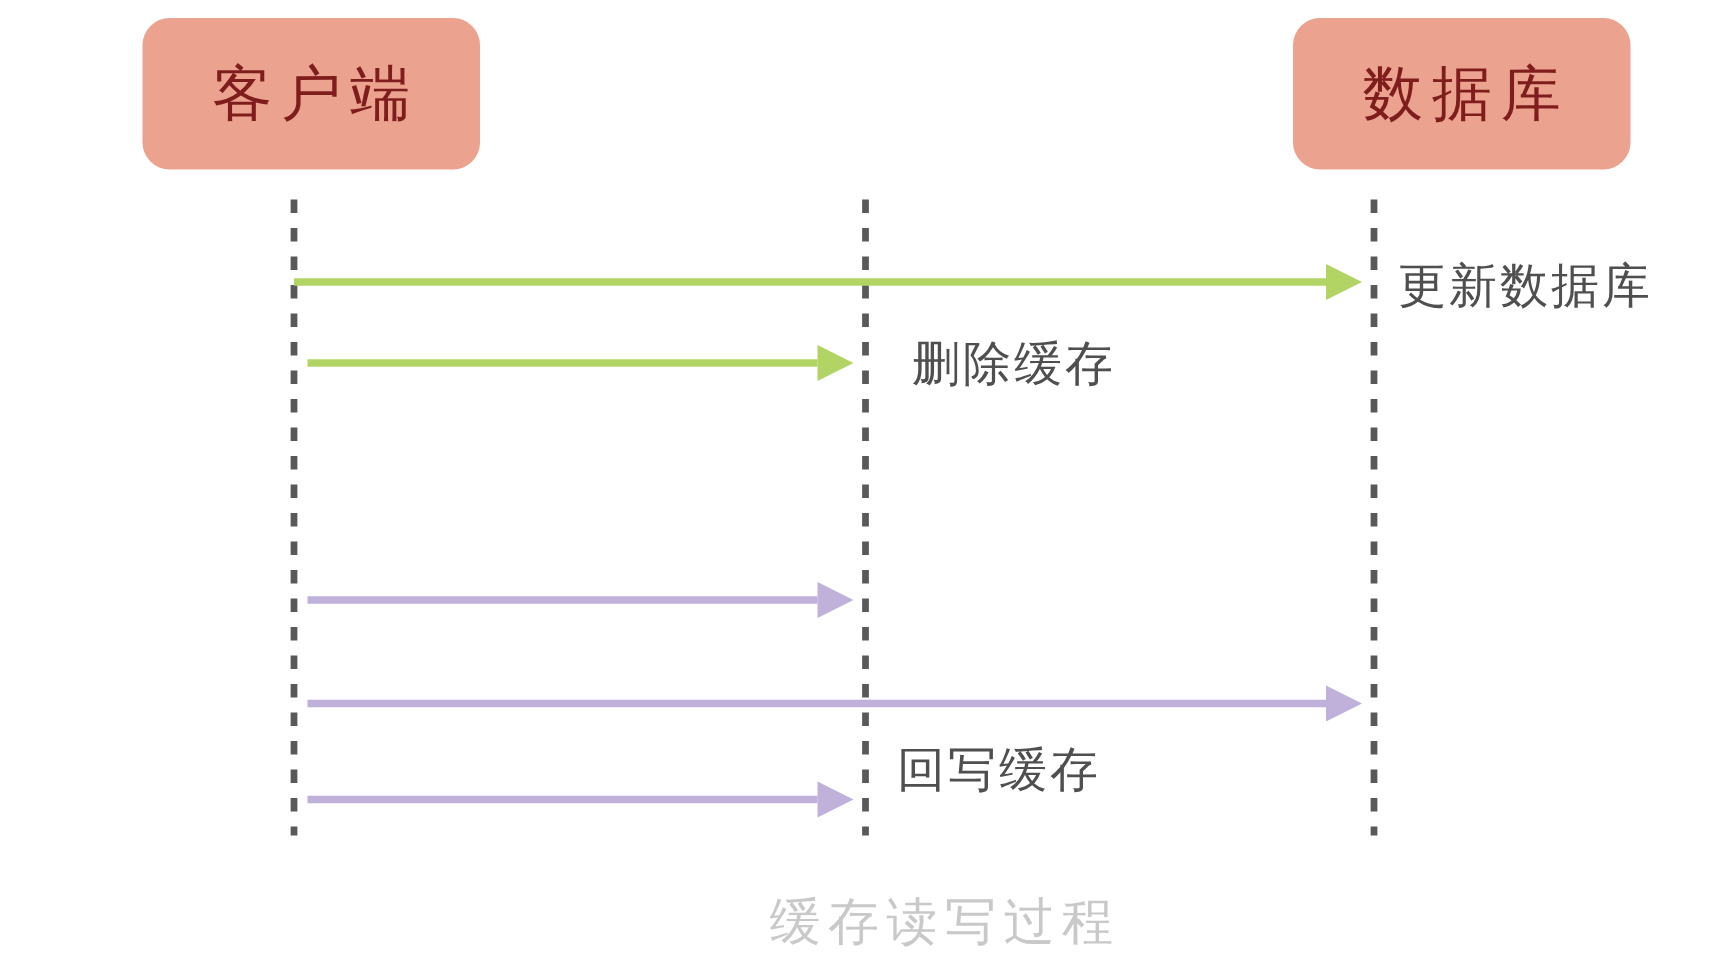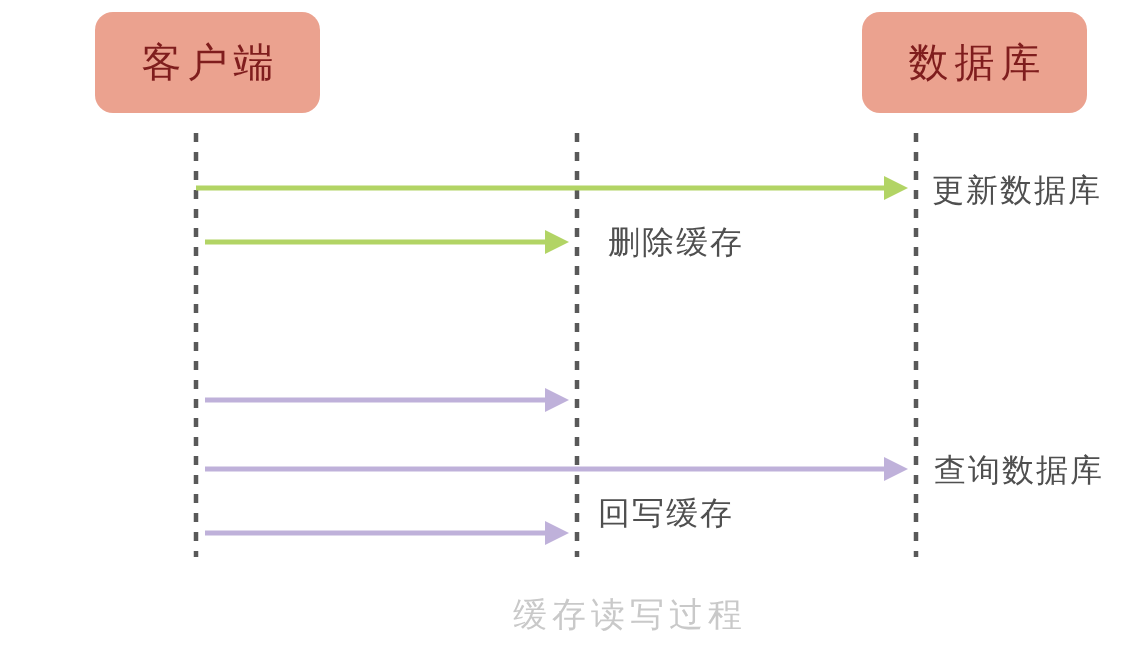--- a/index.html
+++ b/index.html
@@ -98,18 +98,17 @@
 
     <line x1="205" y1="469" x2="884" y2="469" stroke-width="5" stroke="#BFB1DA"></line>
     <polygon points="884,457 908,469 884,481" fill="#BFB1DA"></polygon>
 
     <line x1="205" y1="533" x2="545" y2="533" stroke-width="5" stroke="#BFB1DA"></line>
     <polygon points="545,521 569,533 545,545" fill="#BFB1DA"></polygon>
   </svg>
 
   <div class="msg-label label-update-db">更新数据库</div>
   <div class="msg-label label-delete-cache">删除缓存</div>
-  <div class="msg-label label-query-db">查询数据库</div>
   <div class="msg-label label-writeback">回写缓存</div>
 
   <div class="caption">缓存读写过程</div>
 
 </div>
 
 </body></html>

